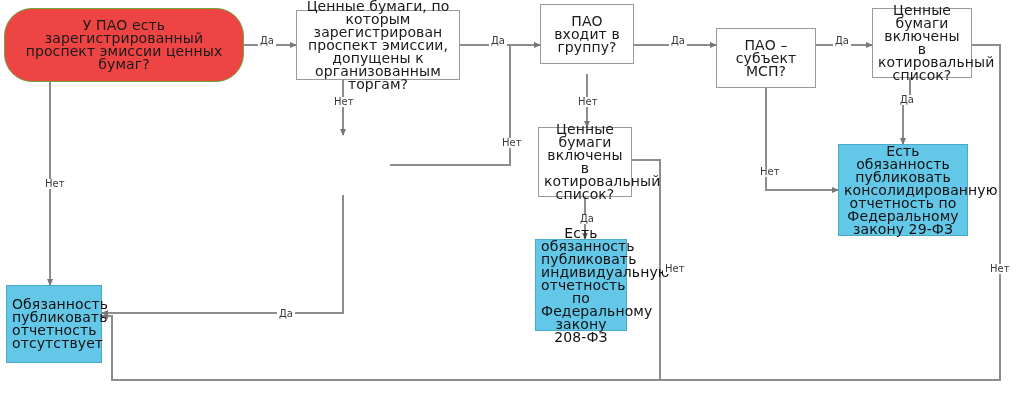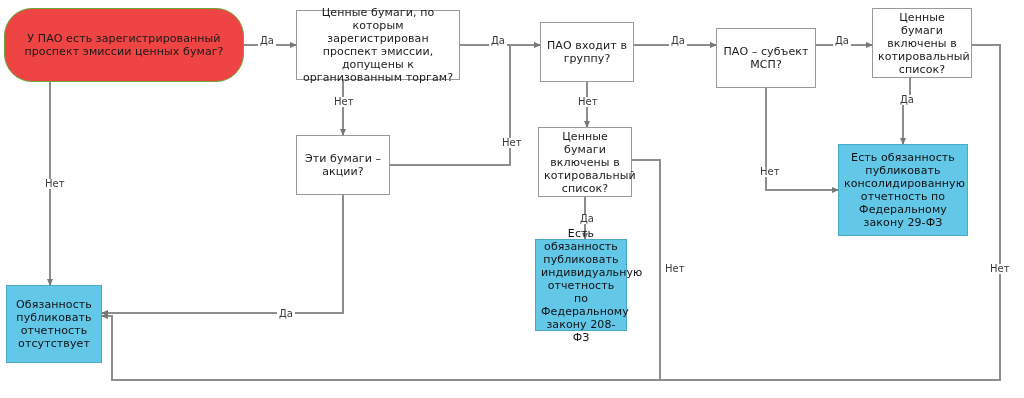--- a/index.html
+++ b/index.html
@@ -24,21 +24,21 @@
   }
   .node {
     position: absolute;
     box-sizing: border-box;
     display: flex;
     align-items: center;
     justify-content: center;
     text-align: center;
     border: 1px solid #9a9a9a;
     color: #1a1a1a;
-    font-size: 11px;
+    font-size: 14px;
     line-height: 13px;
     padding: 11px 5px;
     letter-spacing: 0.1px;
     background: #ffffff;
   }
   .node span { display: block; width: 100%; }
   .node.decision-start {
     background: #ef4444;
     border-color: #6aa838;
     color: #1a1a1a;
@@ -107,35 +107,32 @@
   </svg>
 
   <div class="node decision-start" style="left:4px; top:8px; width:240px; height:74px;">
     <span>У ПАО есть зарегистрированный проспект эмиссии ценных бумаг?</span>
   </div>
 
   <div class="node" style="left:296px; top:10px; width:164px; height:70px;">
     <span>Ценные бумаги, по которым зарегистрирован проспект эмиссии, допущены к организованным торгам?</span>
   </div>
 
-  <div class="node" style="left:540px; top:22px; width:94px; height:60px;">
+  <div class="node" style="left:540px; top:4px; width:94px; height:60px;">
     <span>ПАО входит в группу?</span>
   </div>
 
   <div class="node" style="left:716px; top:28px; width:100px; height:60px;">
     <span>ПАО – субъект МСП?</span>
   </div>
 
   <div class="node" style="left:872px; top:8px; width:100px; height:70px;">
     <span>Ценные бумаги включены в котировальный список?</span>
   </div>
 
-  <div class="node" style="left:296px; top:135px; width:94px; height:60px;">
-    <span>Эти бумаги – акции?</span>
-  </div>
 
   <div class="node" style="left:538px; top:127px; width:94px; height:70px;">
     <span>Ценные бумаги включены в котировальный список?</span>
   </div>
 
   <div class="node terminal" style="left:535px; top:239px; width:92px; height:92px;">
     <span>Есть обязанность публиковать индивидуальную отчетность по Федеральному закону    208-ФЗ</span>
   </div>
 
   <div class="node terminal" style="left:838px; top:144px; width:130px; height:92px;">

